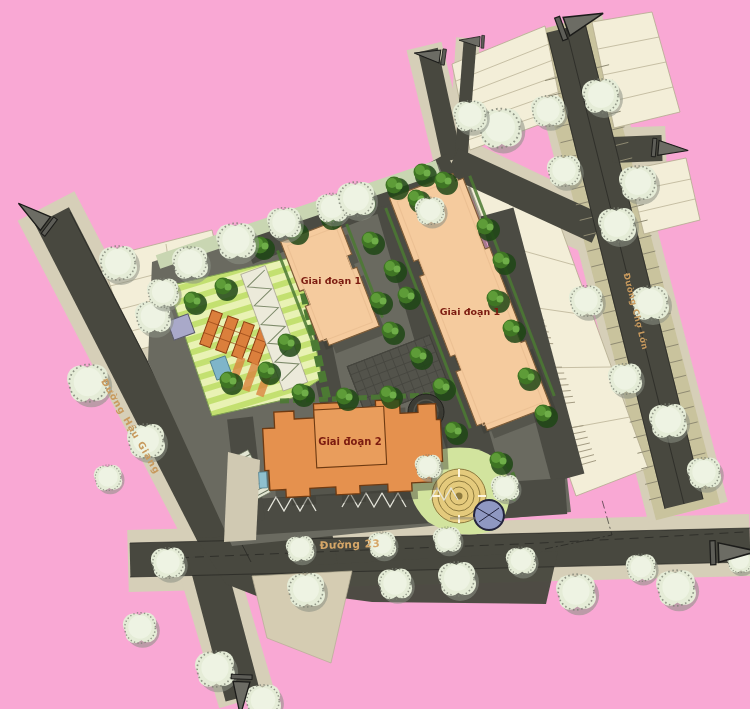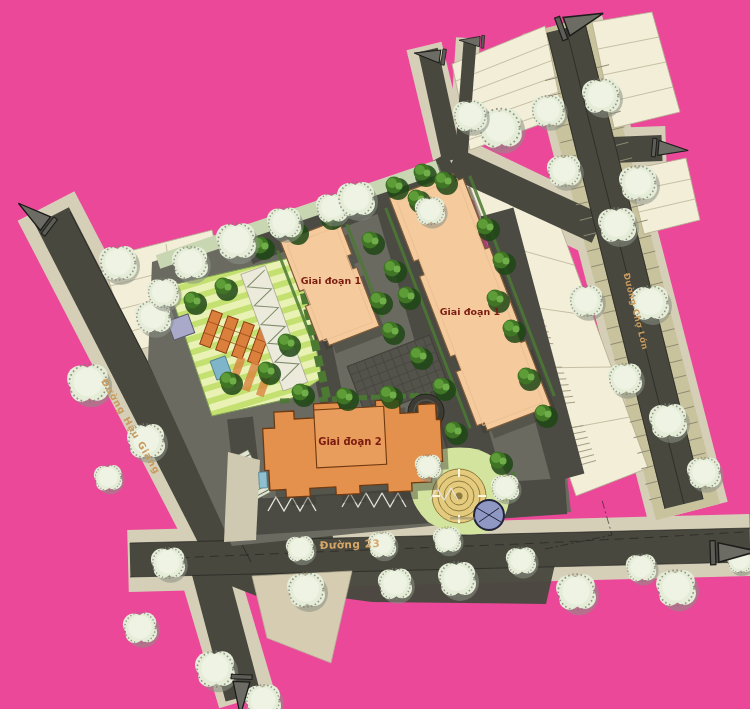--- a/index.html
+++ b/index.html
@@ -6,21 +6,21 @@
     --c-road:#48483f; --c-walk:#d6cfb8; --c-khaki:#c9c39d; --c-parcel:#f3eed8;
     --c-parcelline:#b3ab8e; --c-site:#6a6a60; --c-drive:#4b4b43; --c-plaza:#53534b;
     --c-bldg1:#f5cb9e; --c-bldg1edge:#7d5c38; --c-bldg2:#e5914e; --c-bldg2edge:#6e3a12;
     --c-treesage:#e5ecd7; --c-treesagehi:#eef3e3; --c-treesageshadow:#8b8f83;
     --c-treedark:#3f7524; --c-treedarkhi:#5e9c38; --c-hedge:#c9d6b2; --c-hedgedark:#4c7a33;
     --c-stripea:#c3e070; --c-stripeb:#e9f2b4; --c-pergola:#db7f3c; --c-lawn:#d2e49e;
     --c-labyrinth:#e4ca7c; --c-labyrinthline:#8d7a3e; --c-pool:#8f98c2;
     --c-lblbldg:#7b1b10; --c-lblstreet:#c89a5e; --c-arrowfill:#6c6c64; --c-lineblack:#22221e;
   }
   html,body{margin:0;padding:0;background:#ffffff;}
-  .stage{width:750px;height:709px;background:#ec4899;overflow:hidden;position:relative;}
+  .stage{width:750px;height:709px;background:#f9a8d4;overflow:hidden;position:relative;}
   svg{display:block;font-family:"DejaVu Sans","Liberation Sans",sans-serif;}
   .wk{stroke:var(--c-walk);fill:none;}
   .kh{stroke:var(--c-khaki);fill:none;}
   .rd{stroke:var(--c-road);fill:none;}
   .dr{stroke:var(--c-drive);fill:none;}
   .blk{stroke:var(--c-lineblack);fill:none;stroke-width:.9;opacity:.7;}
   .parcel{fill:var(--c-parcel);stroke:var(--c-parcelline);stroke-width:.8;}
   .pline{stroke:var(--c-parcelline);stroke-width:.7;fill:none;}
   .pwhite{stroke:#fbfaf2;stroke-width:.9;fill:none;}
   .tick{stroke:#8f8a72;stroke-width:1;}

